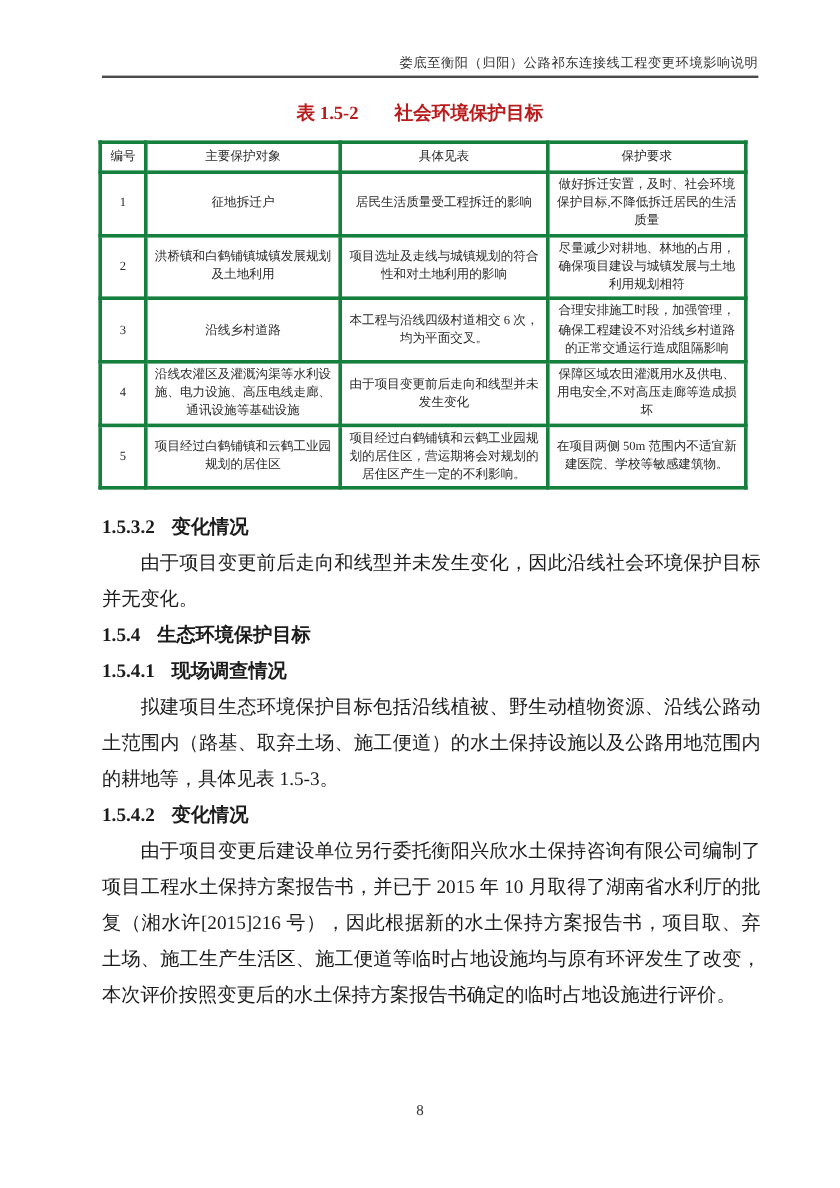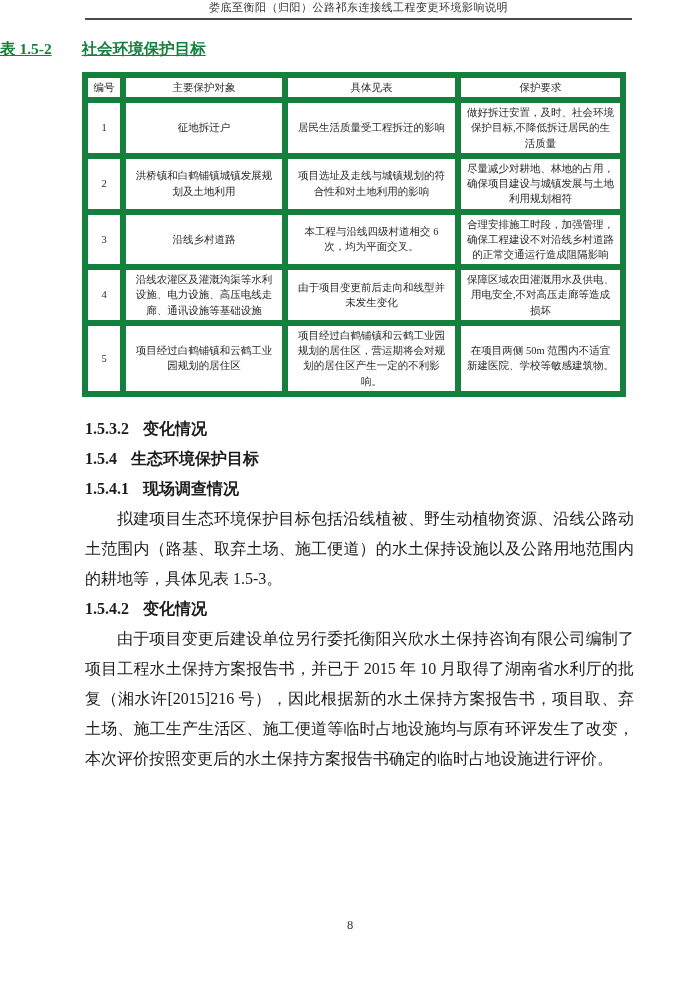--- a/index.html
+++ b/index.html
@@ -6,46 +6,47 @@
   body {
     width: 700px; height: 990px;
     background: #ffffff;
     position: relative;
     font-family: "Liberation Serif", "DejaVu Serif", serif;
     color: #222222;
     overflow: hidden;
   }
   .doc-header {
     margin: 0 68px 0 85px;
+    padding-top: 45px;
     padding-bottom: 3px;
     border-bottom: 2px solid #4a4a4a;
-    text-align: center;
+    text-align: right;
     font-size: 11px;
     letter-spacing: 0.5px;
     color: #333333;
   }
   .table-caption {
     margin-top: 19px;
+    text-align: center;
     font-size: 15.5px;
     font-weight: bold;
-    color: #15803d;
-    text-decoration: underline;
+    color: #b91c1c;
   }
   .table-caption .cap-label { margin-right: 30px; }
   table.protection-table {
     border-collapse: collapse;
     table-layout: fixed;
     width: 538px;
     margin-left: 82px;
     margin-top: 12px;
     font-size: 10.5px;
     color: #2a2a2a;
   }
   .protection-table th, .protection-table td {
-    border: 6px solid #15803d;
+    border: 3px solid #15803d;
     text-align: center;
     vertical-align: middle;
     padding: 2px 5px;
     line-height: 1.45;
     font-weight: normal;
   }
   .protection-table thead tr { height: 25px; }
   .protection-table tbody tr:nth-child(1) { height: 45px; }
   .protection-table tbody tr:nth-child(2) { height: 43px; }
   .protection-table tbody tr:nth-child(3) { height: 40px; }
@@ -133,20 +134,21 @@
         <td>5</td>
         <td>项目经过白鹤铺镇和云鹤工业园规划的居住区</td>
         <td>项目经过白鹤铺镇和云鹤工业园规划的居住区，营运期将会对规划的居住区产生一定的不利影响。</td>
         <td>在项目两侧 50m 范围内不适宜新建医院、学校等敏感建筑物。</td>
       </tr>
     </tbody>
 </table>
 
 <div class="sections">
     <div class="heading"><span class="h-num">1.5.3.2</span><span class="h-text">变化情况</span></div>
+    <div class="para">由于项目变更前后走向和线型并未发生变化，因此沿线社会环境保护目标并无变化。</div>
     <div class="heading"><span class="h-num">1.5.4</span><span class="h-text">生态环境保护目标</span></div>
     <div class="heading"><span class="h-num">1.5.4.1</span><span class="h-text">现场调查情况</span></div>
     <div class="para">拟建项目生态环境保护目标包括沿线植被、野生动植物资源、沿线公路动土范围内（路基、取弃土场、施工便道）的水土保持设施以及公路用地范围内的耕地等，具体见表 1.5-3。</div>
     <div class="heading"><span class="h-num">1.5.4.2</span><span class="h-text">变化情况</span></div>
     <div class="para">由于项目变更后建设单位另行委托衡阳兴欣水土保持咨询有限公司编制了项目工程水土保持方案报告书，并已于 2015 年 10 月取得了湖南省水利厅的批复（湘水许[2015]216 号），因此根据新的水土保持方案报告书，项目取、弃土场、施工生产生活区、施工便道等临时占地设施均与原有环评发生了改变，本次评价按照变更后的水土保持方案报告书确定的临时占地设施进行评价。</div>
   </div>
 
 <div class="page-number">8</div>
 
 </body></html>

